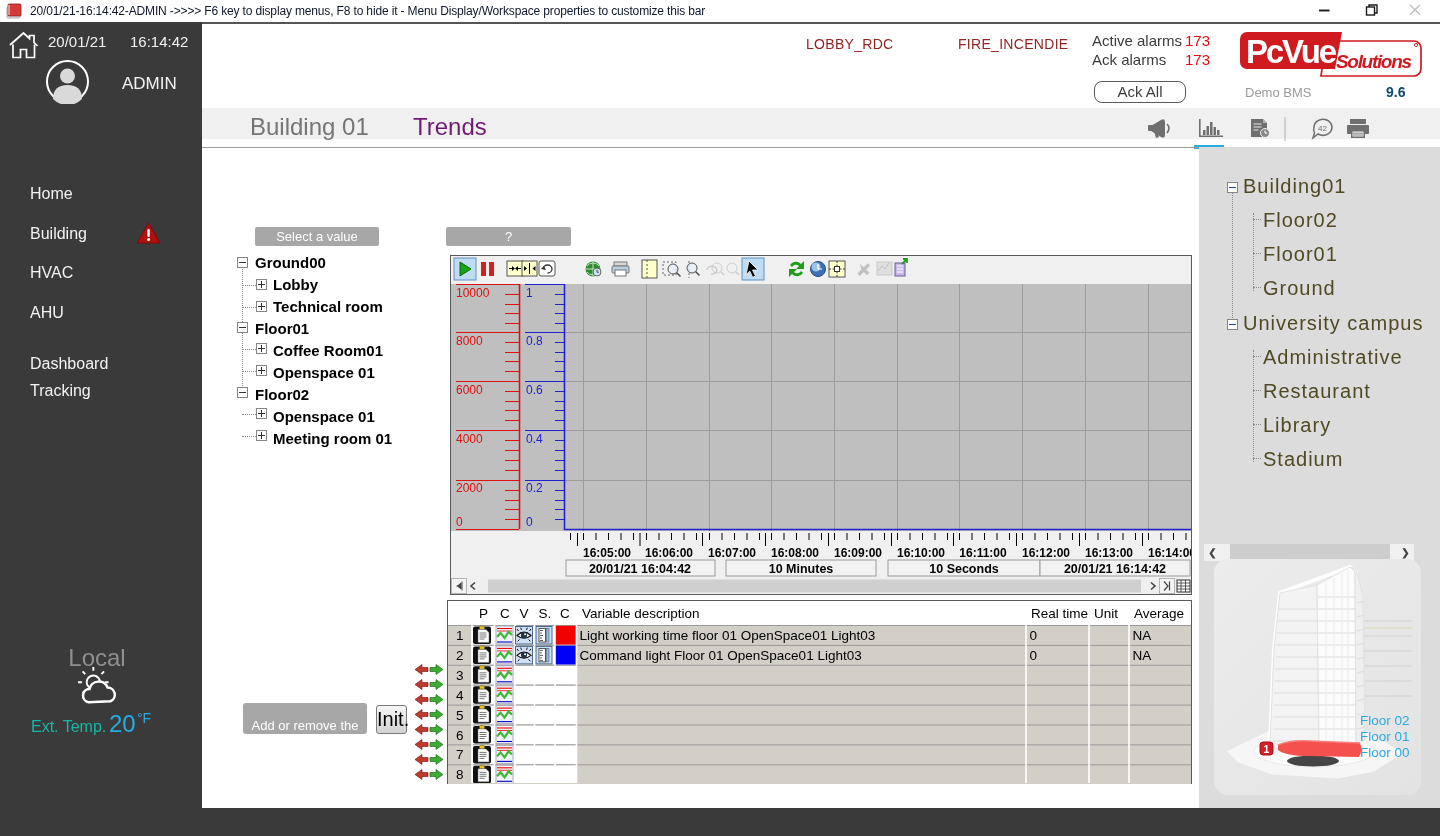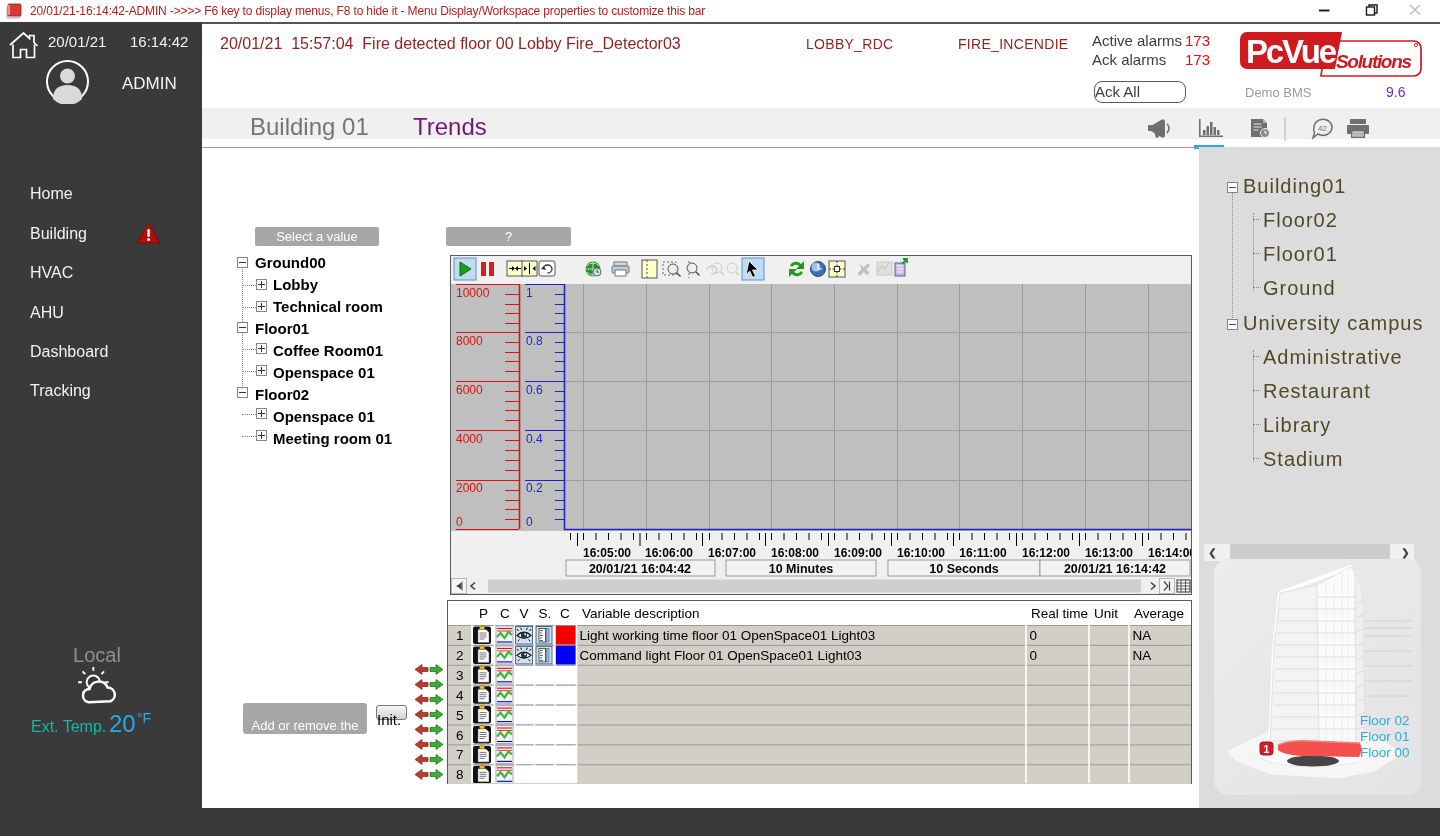--- a/index.html
+++ b/index.html
@@ -1,19 +1,19 @@
 <!DOCTYPE html>
 <html><head>
 <meta charset="utf-8">
 <style>
   html,body{margin:0;padding:0}
   #app{position:relative;width:1440px;height:836px;background:#fff;font-family:"Liberation Sans",sans-serif;overflow:hidden}
   .abs{position:absolute}
   
-  #titlebar{left:0;top:0;width:1440px;height:22px;background:#fff;font-size:12px;color:#b91c1c}
+  #titlebar{left:0;top:0;width:1440px;height:22px;background:#fff;font-size:12px;color:#0f172a}
   #titletext{left:30px;top:4px;white-space:nowrap;letter-spacing:-0.15px}
   
   #sidebar{left:0;top:22px;width:202px;height:786px;background:#3a3a3a;color:#f2f2f2}
   #bottombar{left:0;top:808px;width:1440px;height:28px;background:#3a3a3a}
   .menuitem{left:30px;font-size:16px;color:#f2f2f2}
   
   .redtxt{color:#932323}
   
   #tabbar{left:202px;top:108px;width:1238px;height:31px;background:#f0f0f0}
   
@@ -62,57 +62,56 @@
 
     <div class="abs menuitem" style="top:163px">Home</div>
     <div class="abs menuitem" style="top:203px">Building</div>
     <svg class="abs" style="left:136px;top:200px" width="25" height="22" viewBox="0 0 25 22">
       <path d="M12.5 1 L24 21 H1 Z" fill="#b30d0d" stroke="#7d0a0a"></path>
       <rect x="11.4" y="7" width="2.4" height="8" rx="1.2" fill="#fff"></rect>
       <circle cx="12.6" cy="17.6" r="1.5" fill="#fff"></circle>
     </svg>
     <div class="abs menuitem" style="top:242px">HVAC</div>
     <div class="abs menuitem" style="top:282px">AHU</div>
-    <div class="abs menuitem" style="top:321px">Dashboard</div>
+    <div class="abs menuitem" style="top:333px">Dashboard</div>
     <div class="abs menuitem" style="top:360px">Tracking</div>
 
-    <div class="abs" style="left:0;top:622px;width:194px;text-align:center;font-size:20px;color:#8f8f8f">Local</div>
+    <div class="abs" style="left:0;top:622px;width:194px;text-align:center;font-size:24px;color:#8f8f8f">Local</div>
     <svg class="abs" style="left:77px;top:644px" width="46" height="40" viewBox="0 0 48 42">
       <g stroke="#fff" stroke-width="2" fill="none">
         <circle cx="17" cy="17" r="7"></circle>
         <path d="M17 5V1M17 33v-4M5 17H1M33 17h-4M8.5 8.5L5.7 5.7M25.5 8.5l2.8-2.8M8.5 25.5l-2.8 2.8"></path>
       </g>
       <path d="M12 38 a7 7 0 0 1 1-13.9 a10 10 0 0 1 19-1.5 a7.5 7.5 0 0 1 3 14.4 Z" fill="#3a3a3a" stroke="#fff" stroke-width="2.6"></path>
     </svg>
     <div class="abs" style="left:31px;top:696px;font-size:16px;color:#14b8a6">Ext. Temp.</div>
     <div class="abs" style="left:109px;top:688px;font-size:24px;color:#29abe2">20</div>
     <div class="abs" style="left:137px;top:688px;font-size:14px;color:#29abe2">°F</div>
   </div>
   <div class="abs" id="bottombar"></div>
 
-  <div class="abs redtxt" style="left:220px;top:35px;font-size:16px">20/01/21&nbsp;&nbsp;15:57:04&nbsp;&nbsp;Fire detected floor 00 Lobby Fire_Detector03</div>
   <div class="abs redtxt" style="left:806px;top:36px;font-size:14px;letter-spacing:0.3px">LOBBY_RDC</div>
   <div class="abs redtxt" style="left:958px;top:36px;font-size:14px;letter-spacing:0.3px">FIRE_INCENDIE</div>
   <div class="abs" style="left:1092px;top:32px;font-size:15px;color:#3c3c3c">Active alarms</div>
   <div class="abs" style="left:1185px;top:32px;font-size:15px;color:#e30b13">173</div>
   <div class="abs" style="left:1092px;top:51px;font-size:15px;color:#3c3c3c">Ack alarms</div>
   <div class="abs" style="left:1185px;top:51px;font-size:15px;color:#e30b13">173</div>
-  <div class="abs" style="left:1094px;top:81px;width:90px;height:20px;border:1px solid #5a5a5a;border-radius:8px;font-size:15px;color:#3c3c3c;line-height:20px">Ack All</div>
+  <div class="abs" style="left:1094px;top:81px;width:90px;height:20px;border:1px solid #5a5a5a;border-radius:8px;font-size:15px;color:#3c3c3c;text-align:center;line-height:20px">Ack All</div>
 
   <div class="abs" style="left:1240px;top:30px;width:182px;height:48px">
     <svg width="182" height="48" viewBox="0 0 182 48">
       <path d="M86 11 h88 a7 7 0 0 1 7 7 v21 a7 7 0 0 1 -7 7 h-93 z" fill="#fff" stroke="#cf1a20" stroke-width="1.7"></path>
       <path d="M7 2 h95 l-7 37 H7 a7 7 0 0 1 -7 -7 V9 a7 7 0 0 1 7 -7 z" fill="#cf1a20"></path>
       <text x="6" y="33" font-size="33" font-weight="bold" fill="#fff" font-family="Liberation Sans,sans-serif" letter-spacing="-1" textLength="90">PcVue</text>
       <text x="96" y="38" font-size="19" font-weight="bold" font-style="italic" fill="#cf1a20" font-family="Liberation Sans,sans-serif" textLength="76">Solutions</text>
       <circle cx="176" cy="15" r="1.6" fill="none" stroke="#cf1a20" stroke-width="0.9"></circle>
     </svg>
   </div>
   <div class="abs" style="left:1245px;top:85px;font-size:13px;color:#9b9b9b">Demo BMS</div>
-  <div class="abs" style="left:1386px;top:84px;font-size:14px;font-weight:normal;color:#6d28d9">9.6</div>
+  <div class="abs" style="left:1386px;top:84px;font-size:14px;font-weight:bold;color:#0c4a6e">9.6</div>
 
   <div class="abs" style="left:202px;top:22px;width:1238px;height:2px;background:#555"></div>
   <div class="abs" id="tabbar">
     <div class="abs" style="left:48px;top:5px;font-size:24px;color:#757575">Building 01</div>
     <div class="abs" style="left:211px;top:5px;font-size:24px;color:#701a75">Trends</div>
     <div class="abs" style="left:992px;top:37px;width:30px;height:3.5px;background:#29abe2"></div>
     <svg class="abs" style="left:946px;top:9px" width="430" height="24" viewBox="0 0 430 24">
 
       <g fill="#6f6f6f">
         <path d="M3 9 l10 -6 q4 -2 4 2 v13 q0 4 -4 2 l-10 -6 z"></path>
@@ -267,21 +266,21 @@
   <div class="abs mtree" style="left:273px;top:276px">Lobby</div>
   <div class="abs mtree" style="left:273px;top:298px">Technical room</div>
   <div class="abs mtree" style="left:255px;top:320px">Floor01</div>
   <div class="abs mtree" style="left:273px;top:342px">Coffee Room01</div>
   <div class="abs mtree" style="left:273px;top:364px">Openspace 01</div>
   <div class="abs mtree" style="left:255px;top:386px">Floor02</div>
   <div class="abs mtree" style="left:273px;top:408px">Openspace 01</div>
   <div class="abs mtree" style="left:273px;top:430px">Meeting room 01</div>
 
   <div class="abs graybtn" style="left:243px;top:703px;width:124px;height:31px;border-radius:3px;line-height:15px;padding-top:15px;box-sizing:border-box">Add or remove the<br>trend</div>
-  <div class="abs" style="left:376px;top:705px;width:31px;height:15px;background:linear-gradient(#f7f7f7,#d2d2d2);border:1px solid #7a7a7a;border-radius:3px;box-sizing:border-box;font-size:15px;color:#000;text-align:left;line-height:27px">Init.</div>
+  <div class="abs" style="left:376px;top:705px;width:31px;height:29px;background:linear-gradient(#f7f7f7,#d2d2d2);border:1px solid #7a7a7a;border-radius:3px;box-sizing:border-box;font-size:20px;color:#000;text-align:right;line-height:27px">Init.</div>
 
   <svg class="abs" style="left:415px;top:664px" width="30" height="122" viewBox="0 0 30 122">
     <defs>
       <g id="arrL">
           <path d="M0 5.5 L7 0.5 V3.5 H13 V7.5 H7 V10.5 Z" fill="#c0392b" stroke="#7c241c" stroke-width="0.7"></path>
         </g>
       <g id="arrR">
           <path d="M13 5.5 L6 0.5 V3.5 H0 V7.5 H6 V10.5 Z" fill="#3faa35" stroke="#1e6e18" stroke-width="0.7"></path>
         </g>
     </defs>

